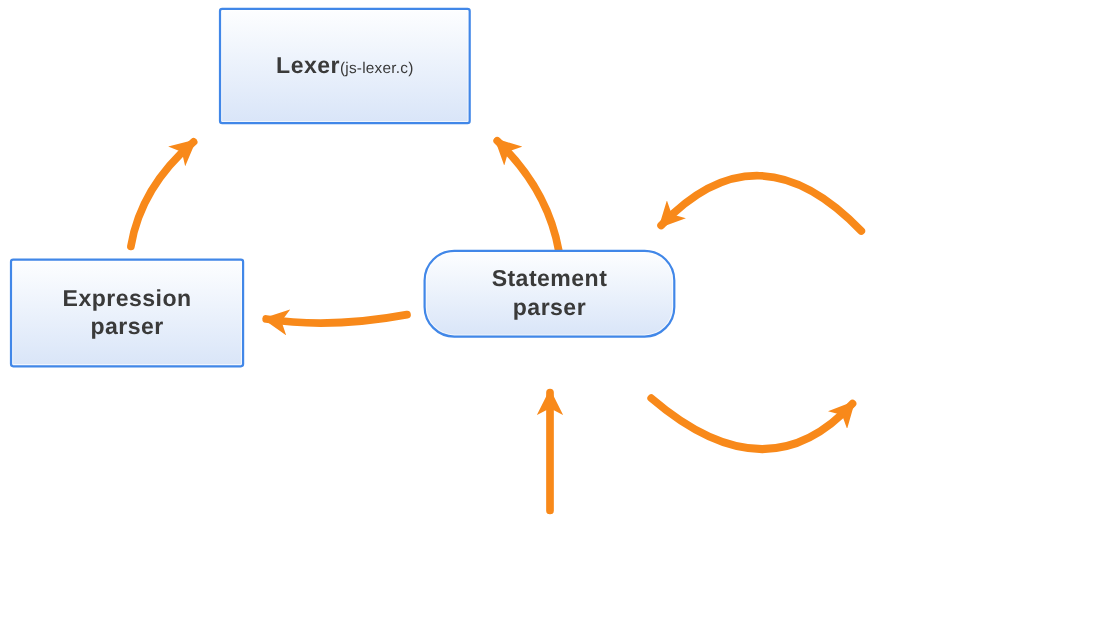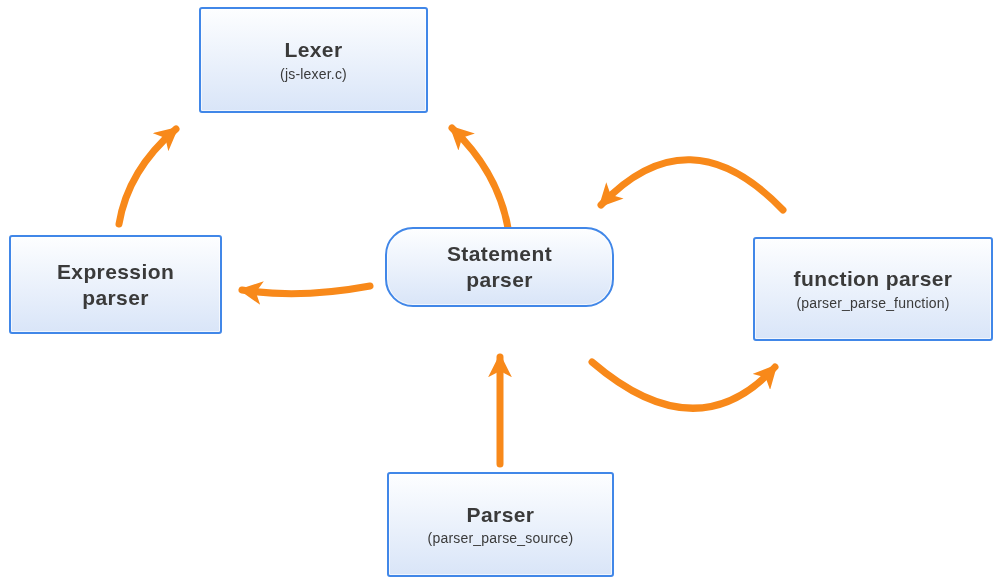--- a/index.html
+++ b/index.html
@@ -31,21 +31,20 @@
     fill: var(--arrow, #F8891A);
   }
   .node {
     position: absolute;
     box-sizing: border-box;
     border: 2px solid var(--box-border, #4187E8);
     border-radius: 3px;
     background: linear-gradient(180deg, var(--box-fill-top, #FDFEFF) 0%, var(--box-fill-bottom, #D9E5F8) 100%);
     box-shadow: inset 0 0 0 1px rgba(255,255,255,0.65);
     display: flex;
-    flex-direction: column;
     align-items: center;
     justify-content: center;
     text-align: center;
     color: var(--text, #3A3A3A);
   }
   .node .title {
     font-size: 21px;
     font-weight: bold;
     letter-spacing: 0.4px;
     line-height: 1.22;
@@ -92,23 +91,15 @@
   </div>
 
   <div class="node" id="node-expression-parser">
     <div class="title">Expression parser</div>
   </div>
 
   <div class="node" id="node-statement-parser">
     <div class="title">Statement parser</div>
   </div>
 
-  <div class="node" id="node-function-parser">
-    <div class="title">function parser</div>
-    <div class="subtitle">(parser_parse_function)</div>
-  </div>
 
-  <div class="node" id="node-parser">
-    <div class="title">Parser</div>
-    <div class="subtitle">(parser_parse_source)</div>
-  </div>
 
 </div>
 
 </body></html>

